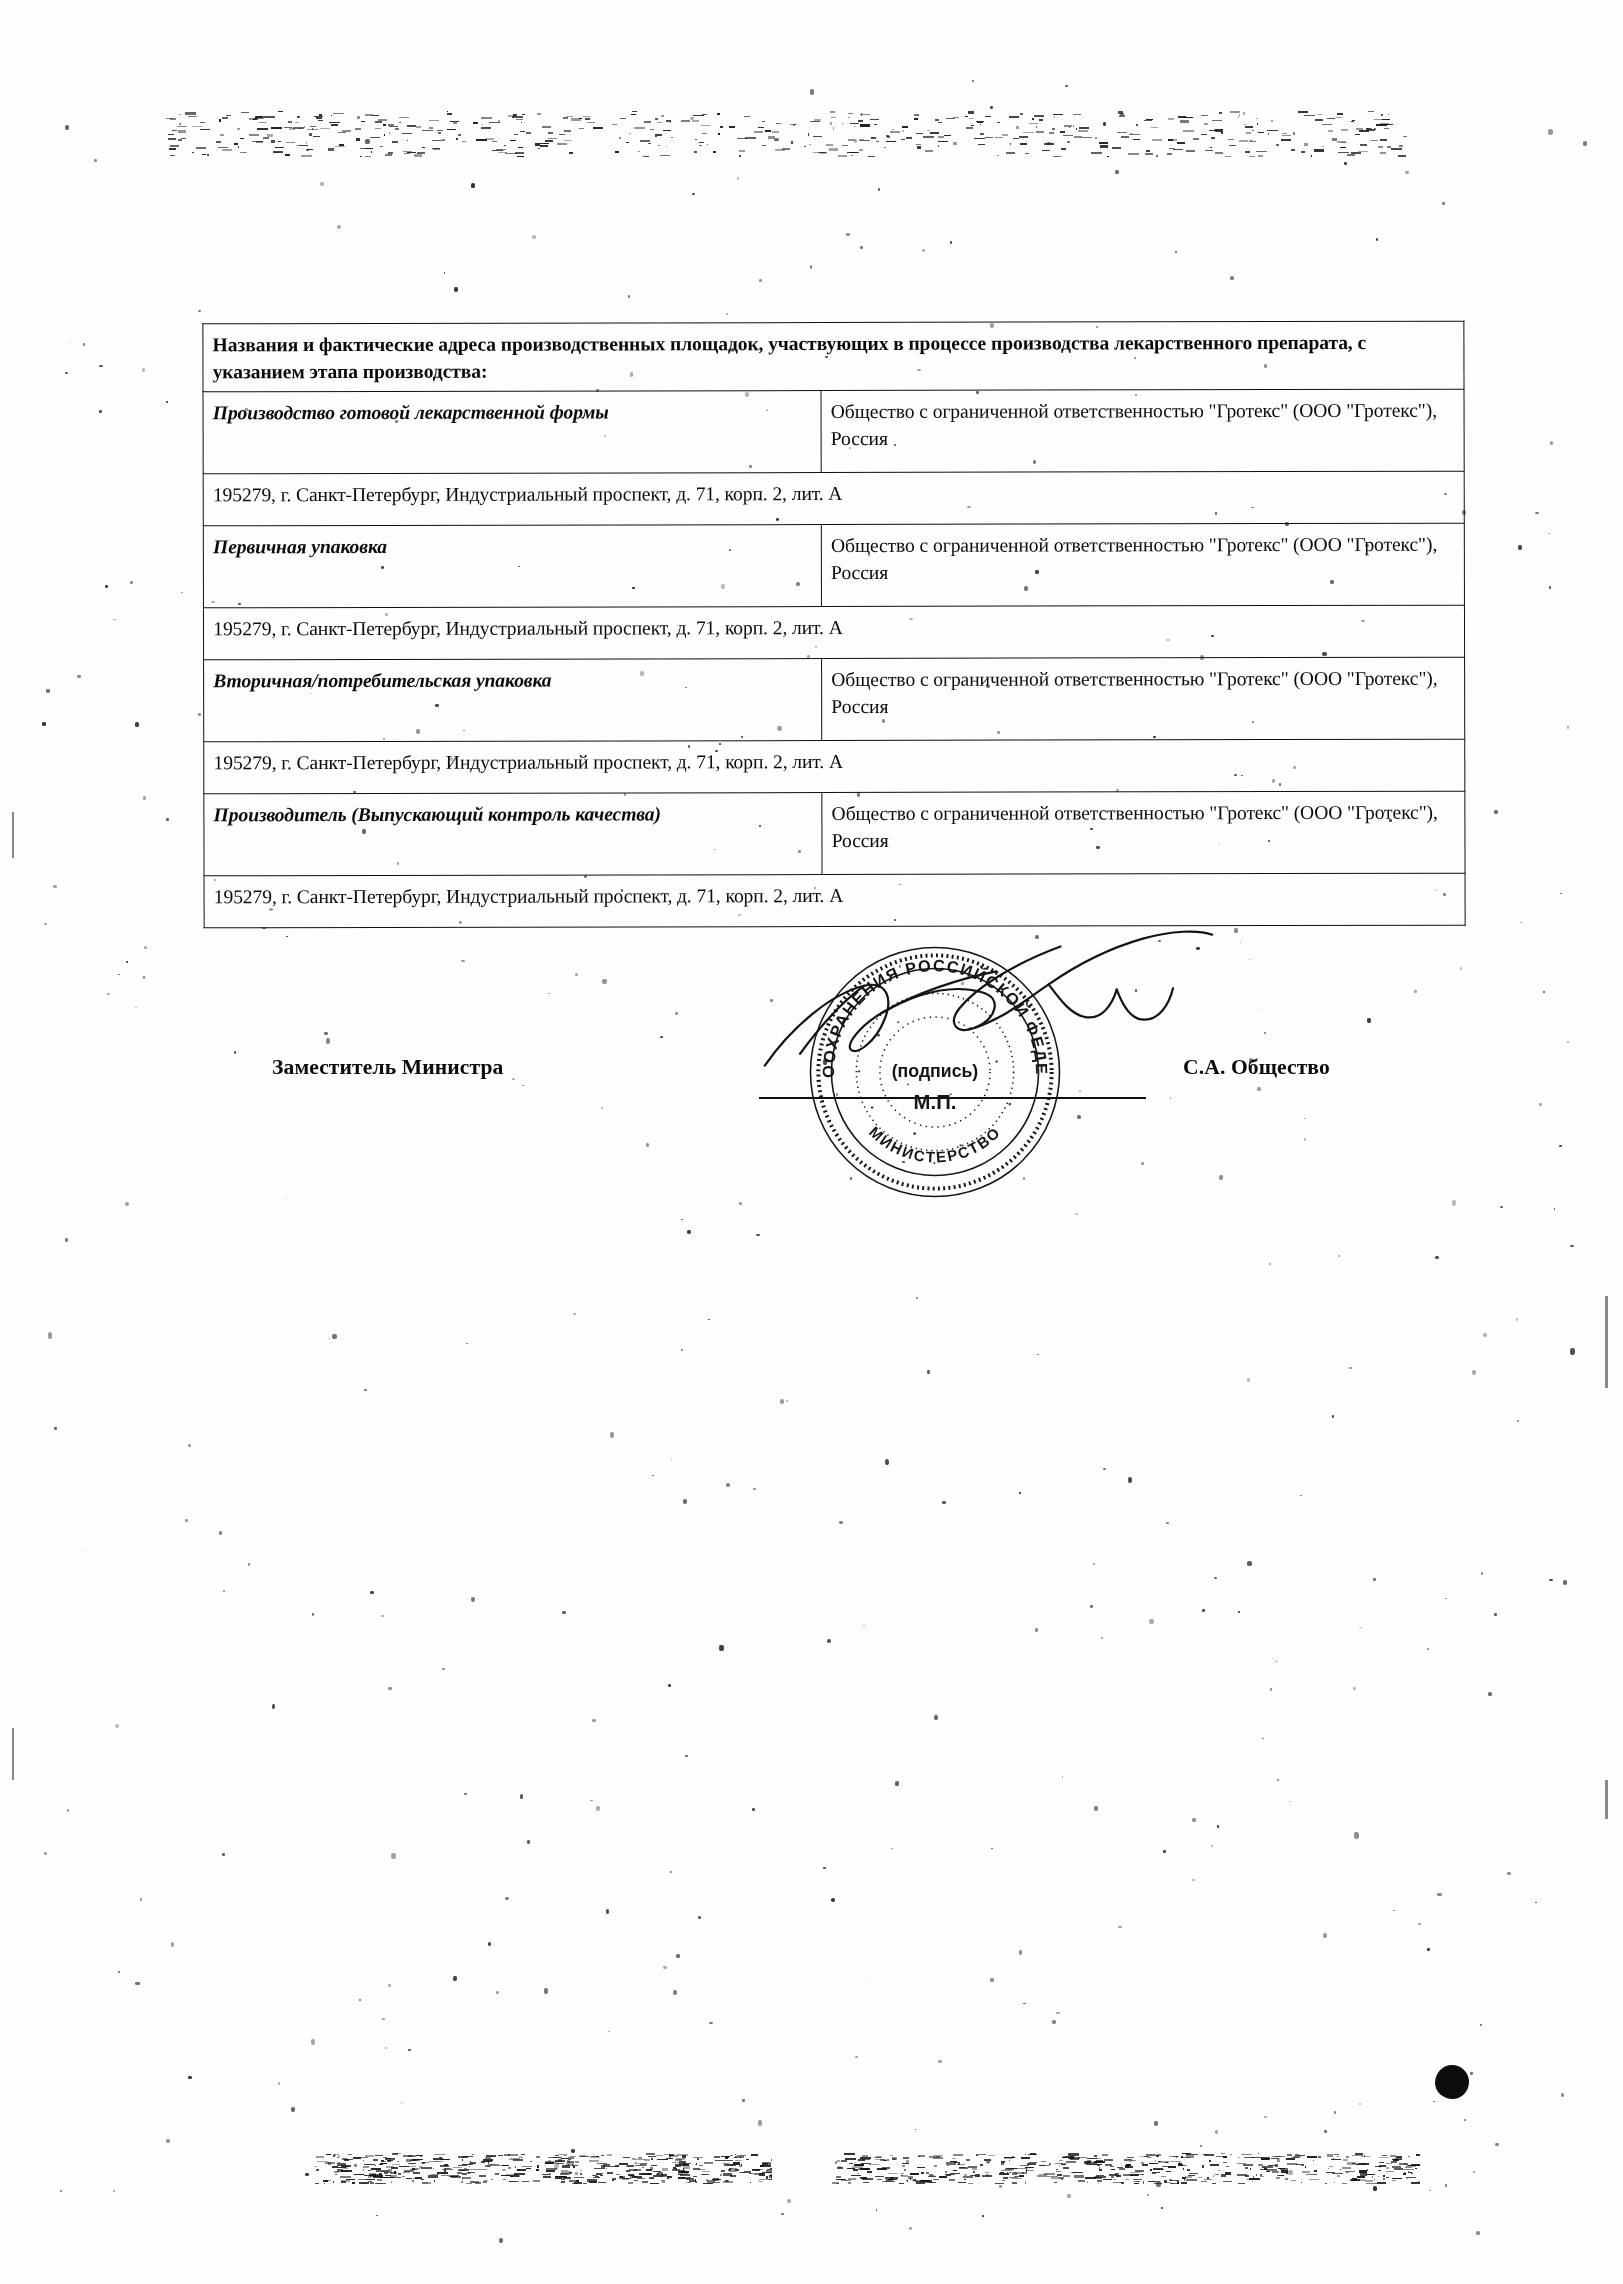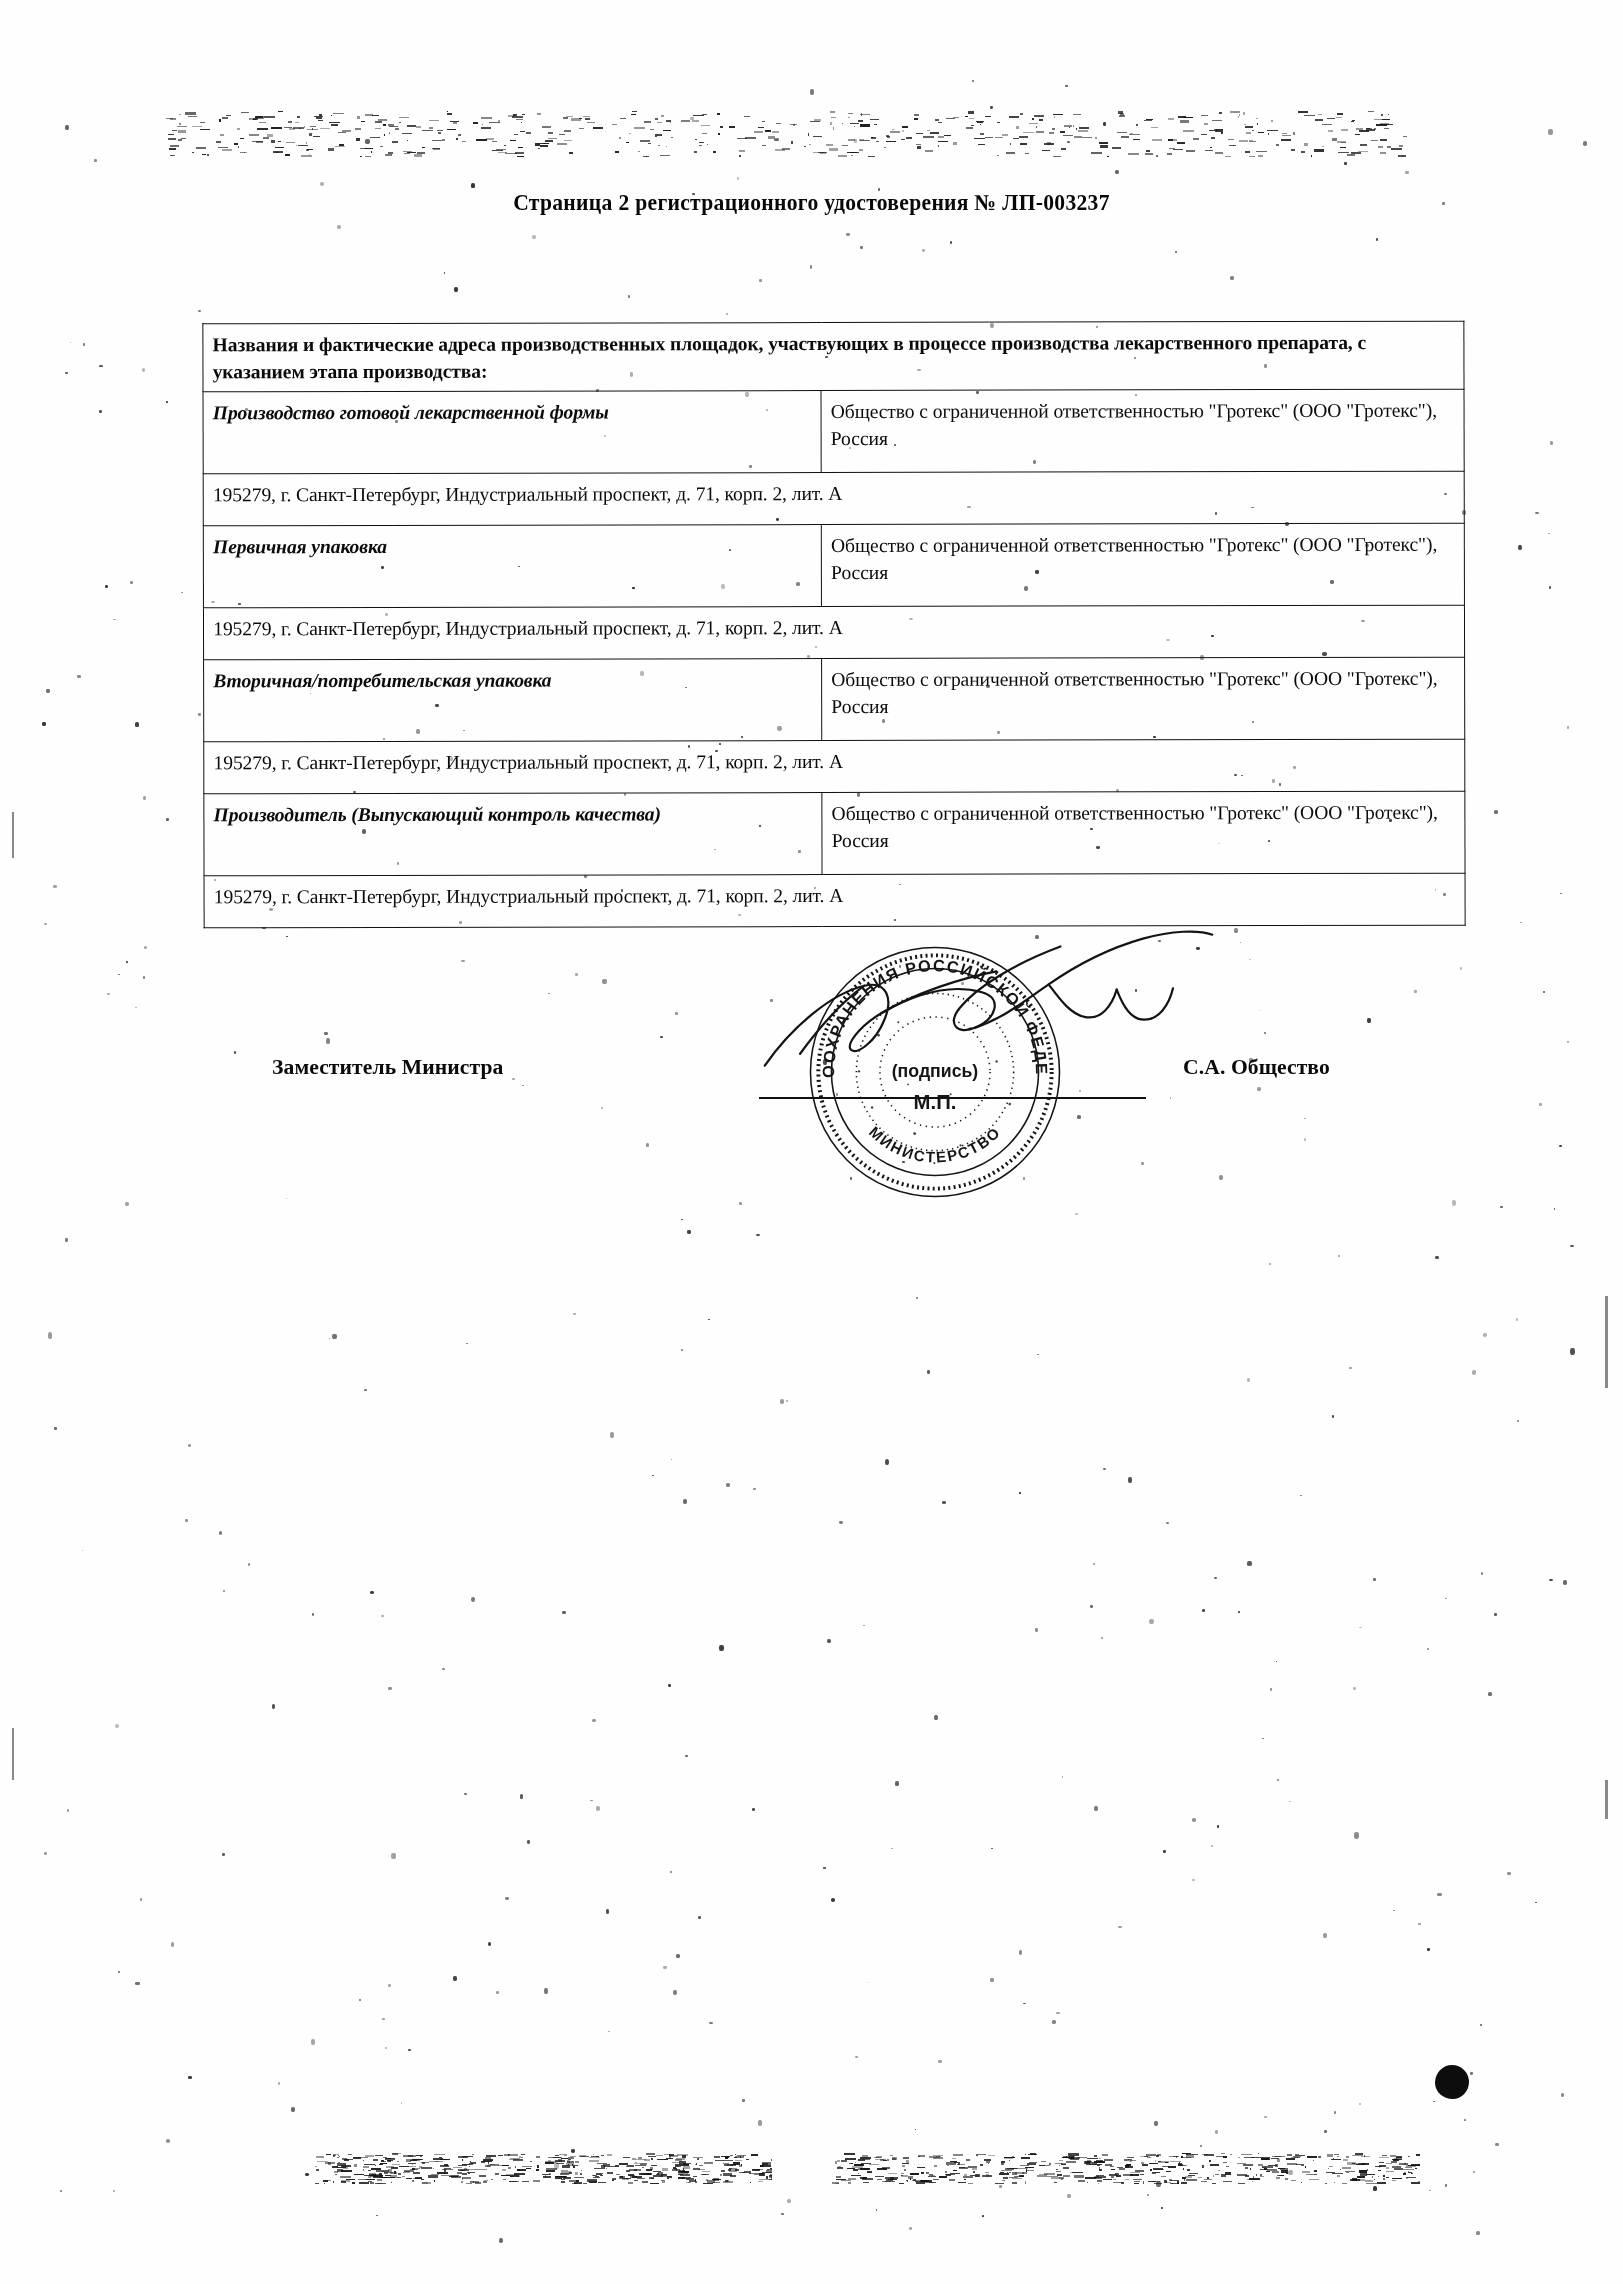--- a/index.html
+++ b/index.html
@@ -716,21 +716,20 @@
       <i style="left:133px;top:5.2px;width:3.2px;height:2.1px;opacity:0.75"></i>
       <i style="left:872px;top:19.7px;width:8px;height:1.9px;opacity:0.52"></i>
       <i style="left:897px;top:37px;width:5.4px;height:2.4px;opacity:0.78"></i>
       <i style="left:196px;top:37px;width:6.8px;height:1.4px;opacity:0.66"></i>
       <i style="left:243px;top:41px;width:9px;height:0.7px;opacity:0.91"></i>
       <i style="left:954px;top:0.1px;width:5px;height:2.5px;opacity:0.74"></i>
       <i style="left:332px;top:38px;width:9.8px;height:0.7px;opacity:0.57"></i>
       <i style="left:1239px;top:25px;width:9.5px;height:1.4px;opacity:0.59"></i>
     </div>
 
-  <div id="doc-header">Страница  2 регистрационного удостоверения № ЛП-003237</div>
 
   <table id="sites-table">
     <colgroup>
         <col class="col-left">
         <col class="col-right">
       </colgroup>
     <tbody>
       <tr>
         <td class="hdr" colspan="2">Названия и фактические адреса производственных площадок, участвующих в процессе производства лекарственного препарата, с указанием этапа производства:</td>
       </tr>

